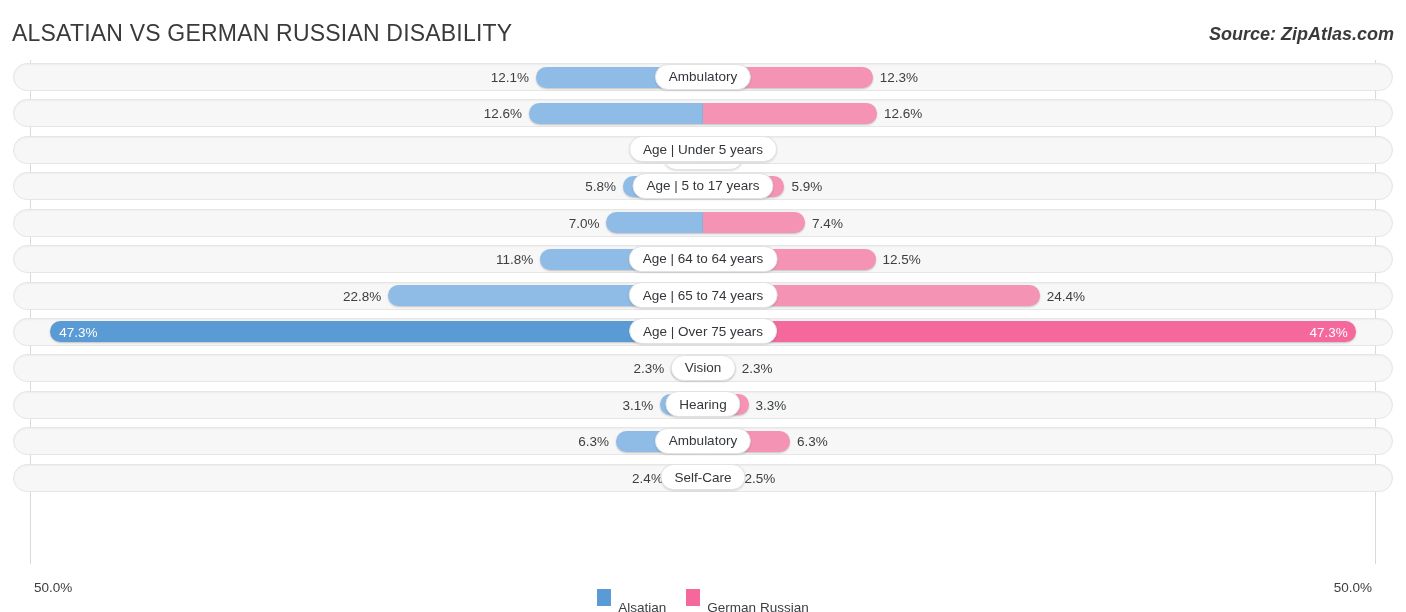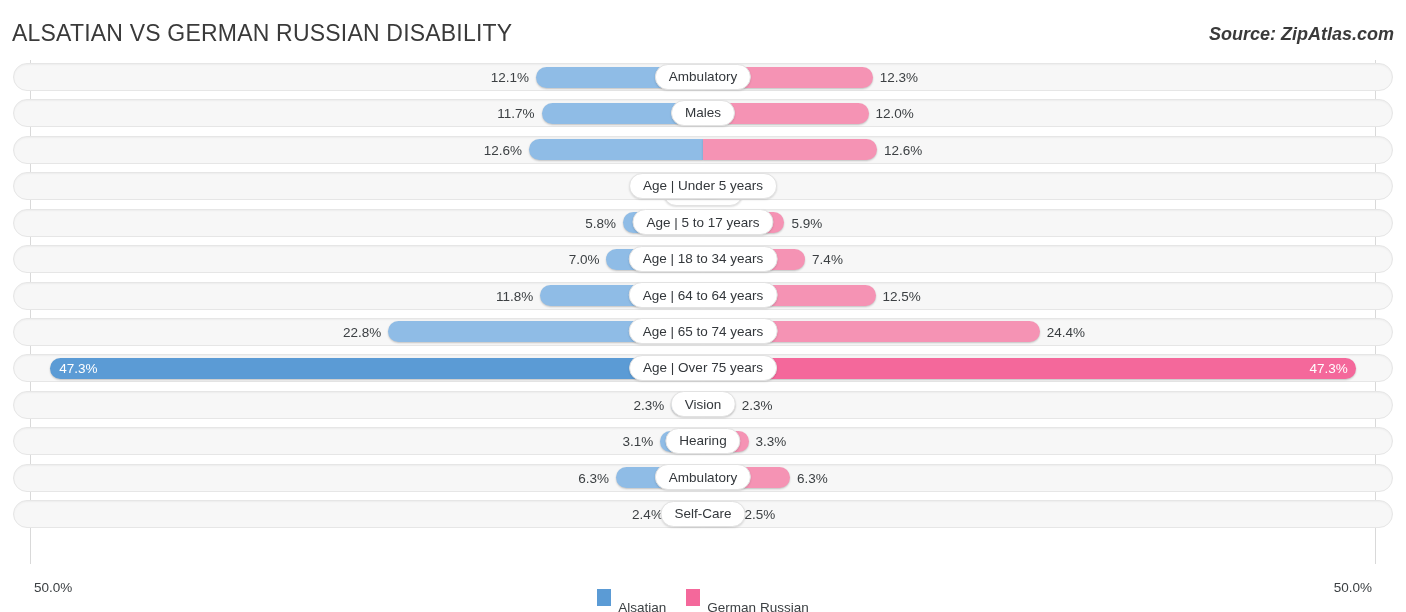--- a/index.html
+++ b/index.html
@@ -114,30 +114,20 @@
           <div class="bar left" style="left: 536.02px; width: 166.98px; background: rgb(143, 188, 230);"></div>
           <div class="bar right" style="left: 703px; width: 169.74px; background: rgb(245, 147, 180);"></div>
           <div class="val left" style="right: 876.98px;">12.1%</div>
           <div class="val right" style="left: 879.74px;">12.3%</div>
           <div class="cat-pill" style="left: 703px;">Ambulatory</div>
         </div>
       </div>
       <div class="row" style="top: 0px;">
         <div class="track"></div>
         <div class="bar-wrap">
-          <div class="bar left" style="left: 541.54px; width: 161.46px; background: rgb(143, 188, 230);"></div>
-          <div class="bar right" style="left: 703px; width: 165.6px; background: rgb(245, 147, 180);"></div>
-          <div class="val left" style="right: 871.46px;">11.7%</div>
-          <div class="val right" style="left: 875.6px;">12.0%</div>
-          <div class="cat-pill" style="left: 703px;">Males</div>
-        </div>
-      </div>
-      <div class="row" style="top: 0px;">
-        <div class="track"></div>
-        <div class="bar-wrap">
           <div class="bar left" style="left: 529.12px; width: 173.88px; background: rgb(143, 188, 230);"></div>
           <div class="bar right" style="left: 703px; width: 173.88px; background: rgb(245, 147, 180);"></div>
           <div class="val left" style="right: 883.88px;">12.6%</div>
           <div class="val right" style="left: 883.88px;">12.6%</div>
           <div class="cat-pill" style="left: 703px; margin-top: 44px;">Females</div>
         </div>
       </div>
       <div class="row" style="top: 0px;">
         <div class="track"></div>
         <div class="bar-wrap">
@@ -158,21 +148,20 @@
           <div class="cat-pill" style="left: 703px;">Age | 5 to 17 years</div>
         </div>
       </div>
       <div class="row" style="top: 0px;">
         <div class="track"></div>
         <div class="bar-wrap">
           <div class="bar left" style="left: 606.4px; width: 96.6px; background: rgb(143, 188, 230);"></div>
           <div class="bar right" style="left: 703px; width: 102.12px; background: rgb(245, 147, 180);"></div>
           <div class="val left" style="right: 806.6px;">7.0%</div>
           <div class="val right" style="left: 812.12px;">7.4%</div>
-          <div class="cat-pill" style="left: 703px;">Age | 18 to 34 years</div>
         </div>
       </div>
       <div class="row" style="top: 0px;">
         <div class="track"></div>
         <div class="bar-wrap">
           <div class="bar left" style="left: 540.16px; width: 162.84px; background: rgb(143, 188, 230);"></div>
           <div class="bar right" style="left: 703px; width: 172.5px; background: rgb(245, 147, 180);"></div>
           <div class="val left" style="right: 872.84px;">11.8%</div>
           <div class="val right" style="left: 882.5px;">12.5%</div>
           <div class="cat-pill" style="left: 703px;">Age | 64 to 64 years</div>

